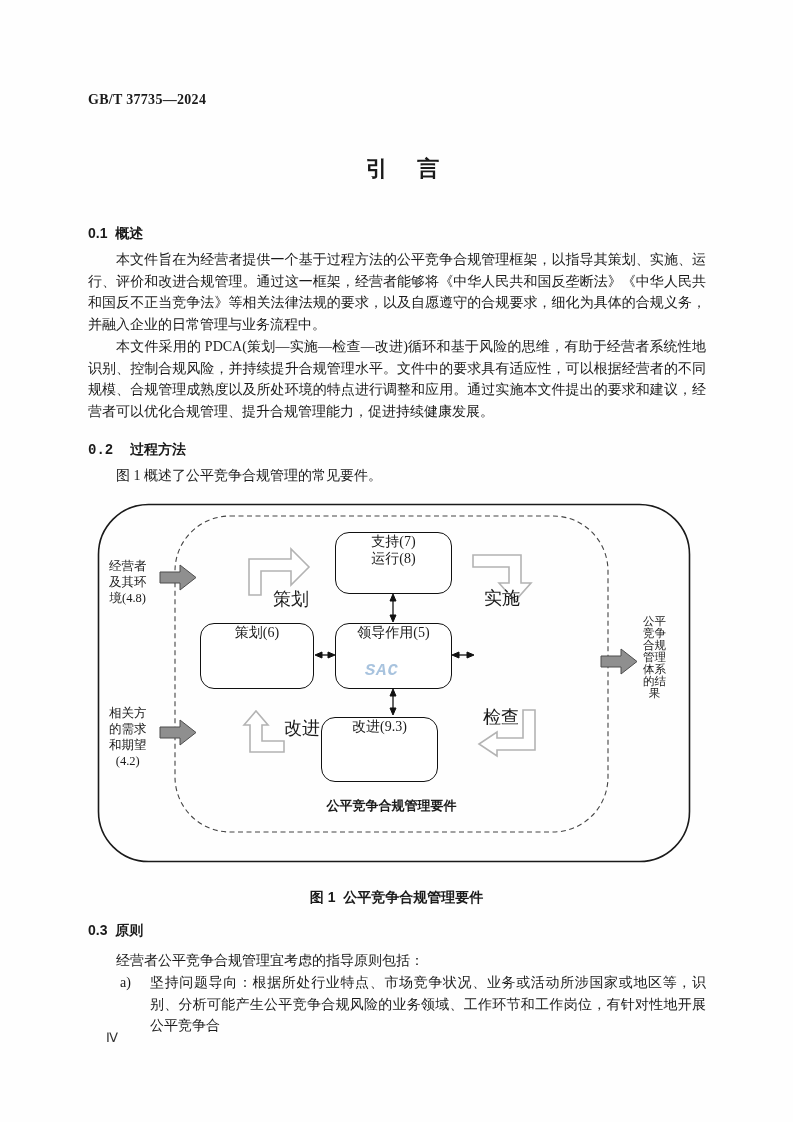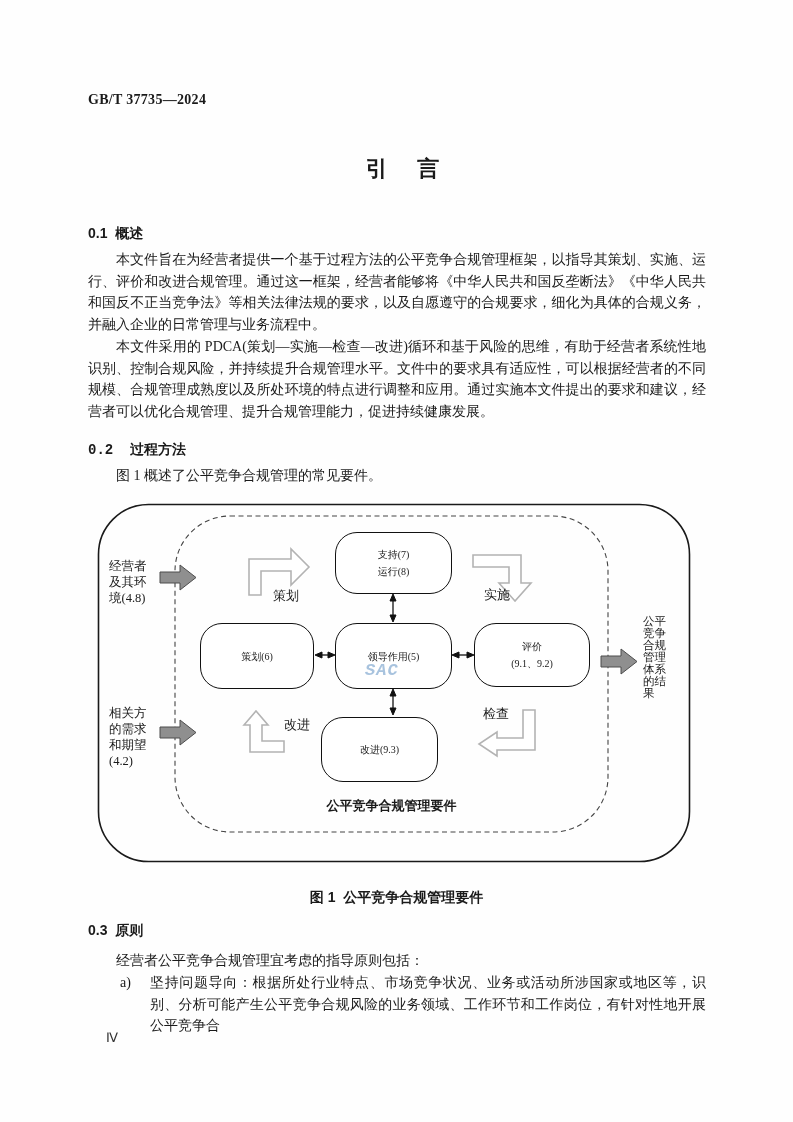--- a/index.html
+++ b/index.html
@@ -36,36 +36,36 @@
     position:absolute; left:0; right:0; top:889px; text-align:center;
     font-size:14px; font-weight:bold; white-space:pre;
     font-family:"Liberation Sans", sans-serif;
   }
   .page-number { position:absolute; left:106px; top:1030px; font-size:13px; color:#333; }
 
   
   .figure { position:absolute; left:97px; top:503px; width:594px; height:360px; }
   .figure svg { position:absolute; left:0; top:0; }
   .fig-box {
-    position:absolute; background:#fff; border:1.6px solid #111; border-radius:22px;
-    display:flex; flex-direction:column; align-items:center; justify-content:center;
-    font-size:10px; line-height:17px; text-align:center; z-index:2;
+    position:absolute; background:#fff; border:1.6px solid #111; border-radius:14px;
+    display:flex; flex-direction:column; align-items:center; 
+    font-size:14px; line-height:17px; text-align:center; z-index:2;
   }
   .box-support   { left:238px; top:29px;  width:115px; height:60px; }
   .box-plan      { left:103px; top:120px; width:112px; height:64px; }
   .box-leader    { left:238px; top:120px; width:115px; height:64px; }
   .box-evaluate  { left:377px; top:120px; width:114px; height:62px; }
   .box-improve   { left:224px; top:214px; width:115px; height:63px; }
   .side-label {
-    position:absolute; font-size:12.5px; line-height:16px; text-align:left; z-index:2;
+    position:absolute; font-size:12.5px; line-height:16px; text-align:center; z-index:2;
   }
   .lbl-input1 { left:12px;  top:55px; }
   .lbl-input2 { left:12px;  top:202px; }
   .lbl-output { left:546px; top:112px; font-size:11.5px; line-height:12px; }
-  .flow-label { position:absolute; font-size:13px; z-index:2; }
+  .flow-label { position:absolute; font-size:18px; z-index:2; }
   .lbl-flow-plan      { left:176px; top:84px; }
   .lbl-flow-implement { left:387px; top:83px; }
   .lbl-flow-improve   { left:187px; top:213px; }
   .lbl-flow-check     { left:386px; top:202px; }
   .inner-caption {
     position:absolute; left:78px; width:433px; top:294px; text-align:center;
     font-size:13px; font-weight:bold; z-index:2;
     font-family:"Liberation Sans", sans-serif;
   }
   .sac-watermark {
@@ -153,24 +153,20 @@
     <div class="fig-box box-support">
       <span>支持(7)</span>
       <span>运行(8)</span>
     </div>
     <div class="fig-box box-plan">
       <span>策划(6)</span>
     </div>
     <div class="fig-box box-leader">
       <span>领导作用(5)</span>
     </div>
-    <div class="fig-box box-evaluate">
-      <span>评价</span>
-      <span>(9.1、9.2)</span>
-    </div>
     <div class="fig-box box-improve">
       <span>改进(9.3)</span>
     </div>
 
     <div class="side-label lbl-input1">
       <div>经营者</div>
       <div>及其环</div>
       <div>境(4.8)</div>
     </div>
     <div class="side-label lbl-input2">

